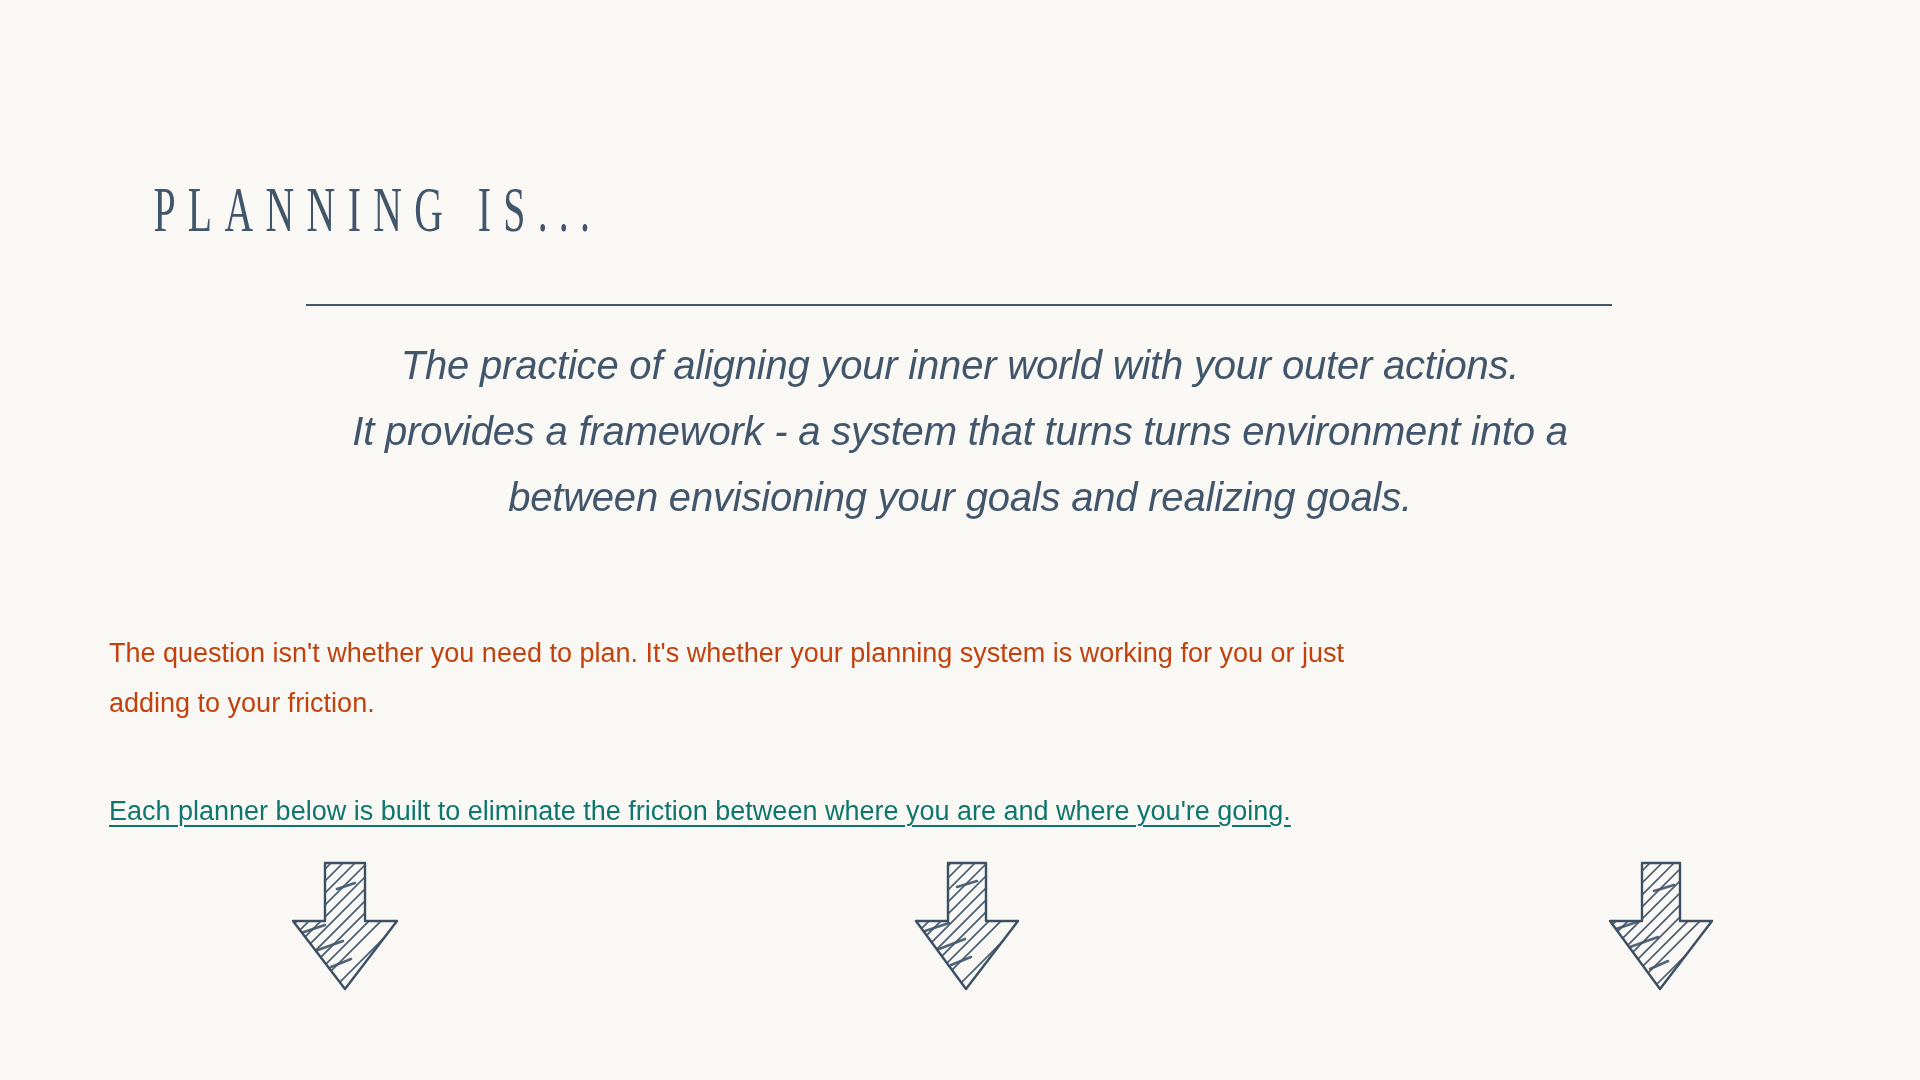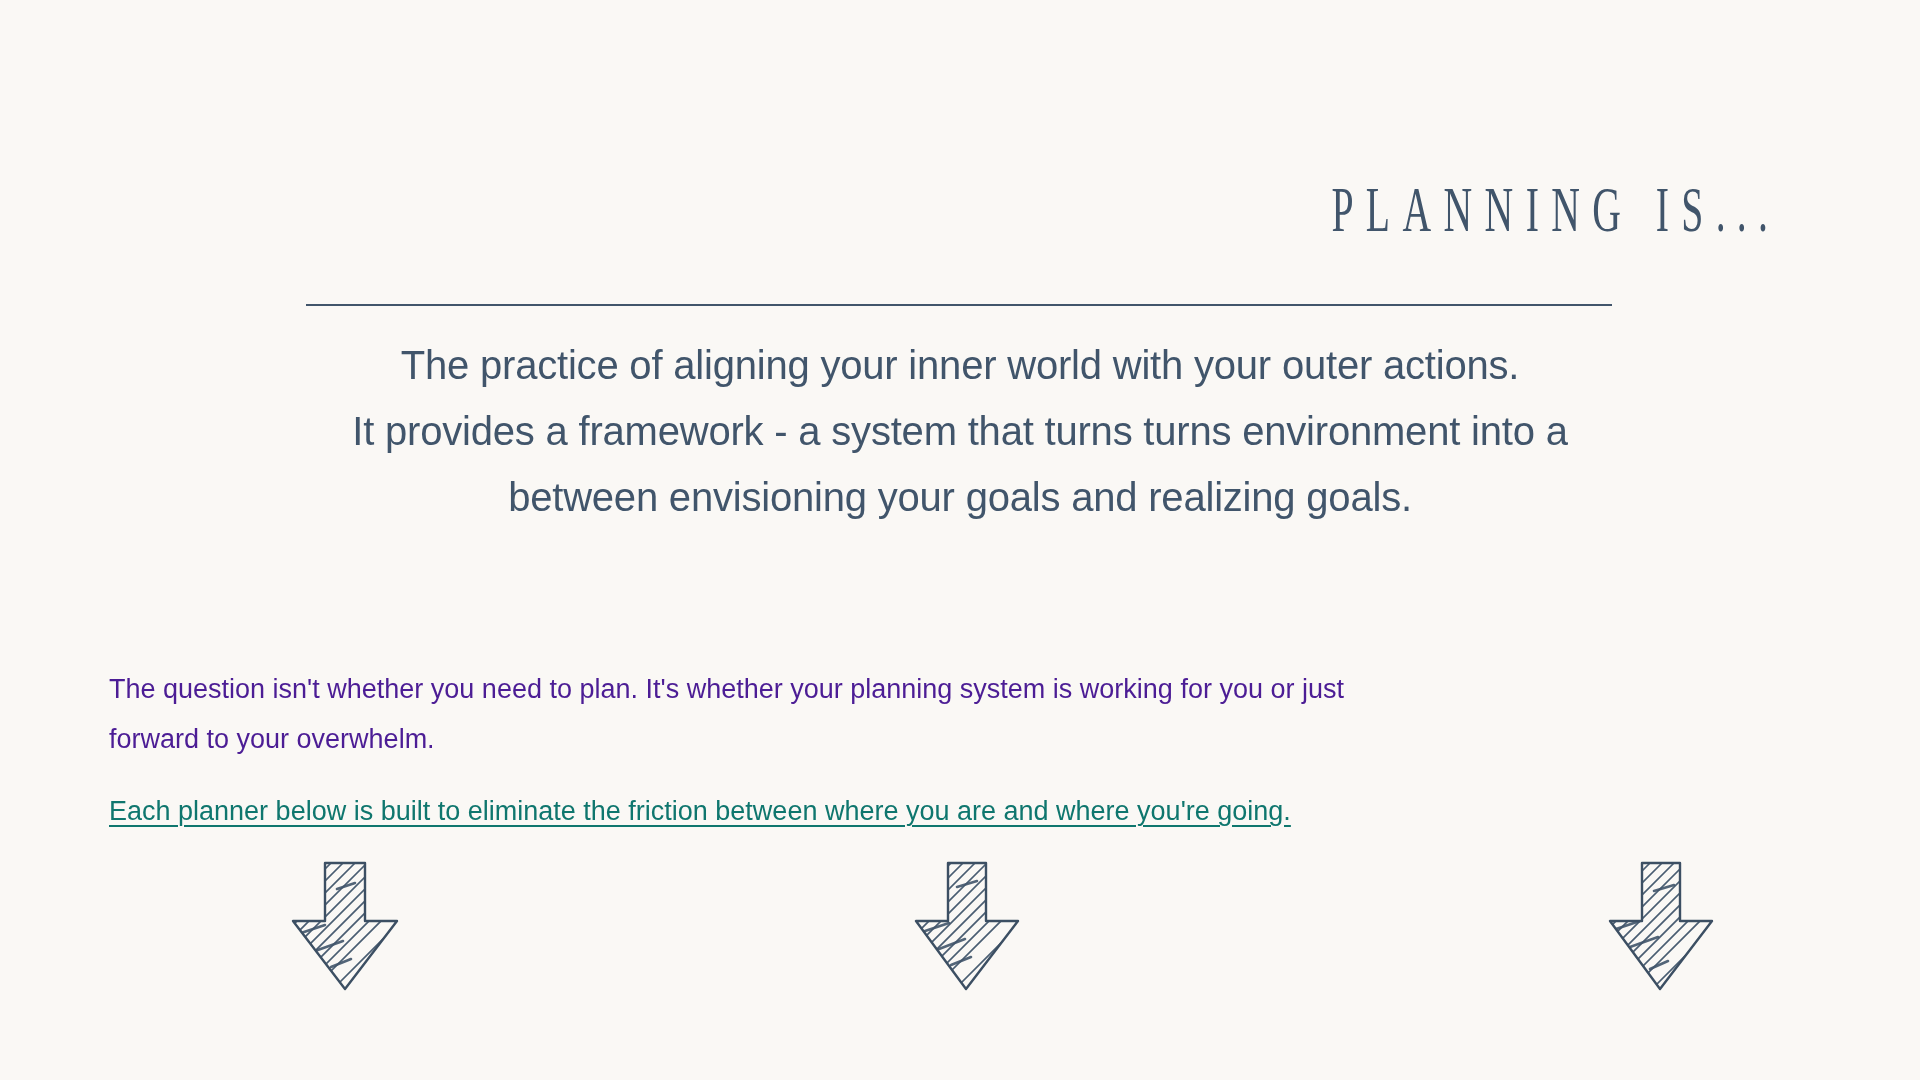--- a/index.html
+++ b/index.html
@@ -22,21 +22,21 @@
     height: 1080px;
     box-sizing: border-box;
   }
 
   
   .heading-wrap {
     position: absolute;
     top: 178px;
     left: 0;
     width: 1920px;
-    text-align: right;
+    text-align: left;
   }
   .heading {
     font-family: "Liberation Serif", "DejaVu Serif", serif;
     font-size: 64px;
     line-height: 1;
     font-weight: 400;
     letter-spacing: 20px;
     color: #41556b;
     transform: scaleX(0.62);
     transform-origin: center center;
@@ -65,31 +65,31 @@
     left: 160px;
     width: 1600px;
     text-align: center;
     font-family: "Liberation Sans", sans-serif;
     font-size: 40px;
     line-height: 66px;
     font-weight: 400;
     color: #41556b;
     letter-spacing: -0.2px;
   }
-  .lead .lead-line { display: block; }
+  .lead .lead-line { display: block; font-style: italic; }
 
   
   .body-copy {
     position: absolute;
-    top: 664px;
+    top: 628px;
     left: 109px;
     width: 1700px;
     font-size: 27px;
     line-height: 50px;
-    color: #4c1d95;
+    color: #c2410c;
     letter-spacing: 0px;
   }
   .body-line { display: block; }
 
   
   .callout {
     position: absolute;
     top: 789px;
     left: 109px;
     width: 1700px;
@@ -137,21 +137,21 @@
   <div class="divider"></div>
 
   <div class="lead">
     <span class="lead-line">The practice of aligning your inner world with your outer actions.</span>
     <span class="lead-line">It provides a framework - a system that turns turns environment into a</span>
     <span class="lead-line">between envisioning your goals and realizing goals.</span>
   </div>
 
   <div class="body-copy">
     <span class="body-line">The question isn't whether you need to plan. It's whether your planning system is working for you or just</span>
-    <span class="body-line">forward to your overwhelm.</span>
+    <span class="body-line">adding to your friction.</span>
   </div>
 
   <div class="callout">
     <span class="callout-link">Each planner below is built to eliminate the friction between where you are and where you're going.</span>
   </div>
 
   <div class="arrows">
 
     <div class="arrow arrow-1">
       <svg viewBox="0 0 120 140" xmlns="http://www.w3.org/2000/svg">

